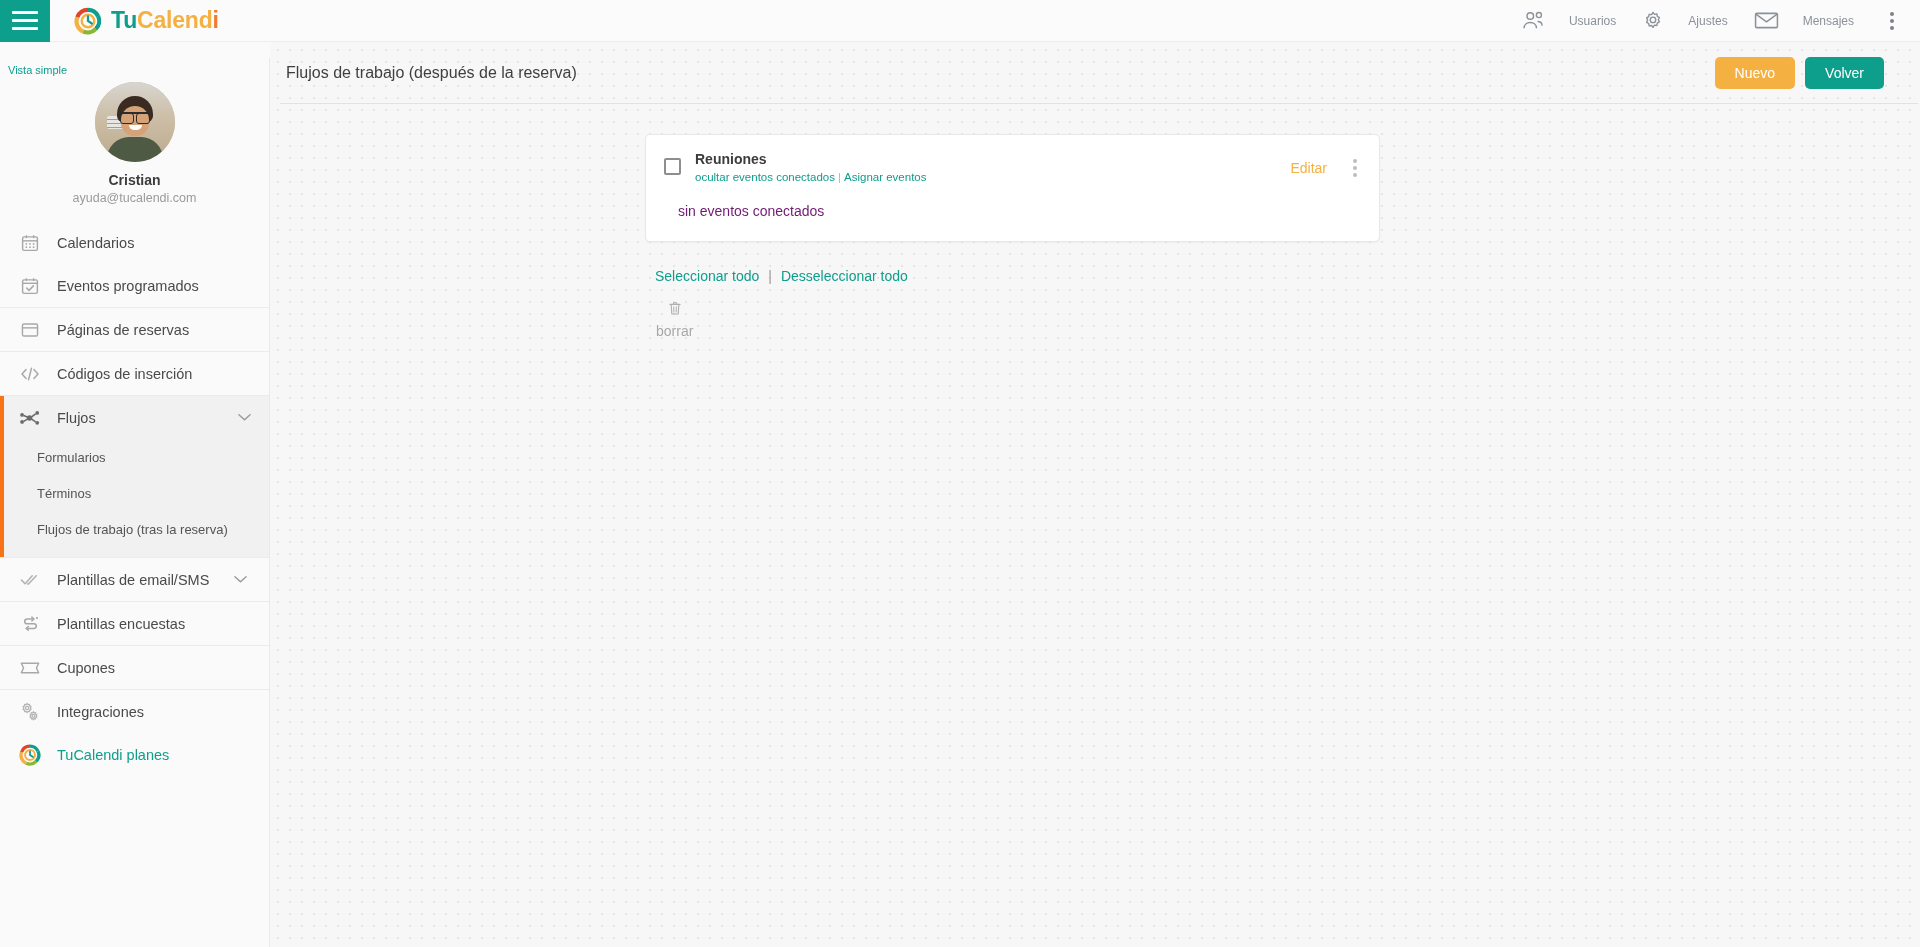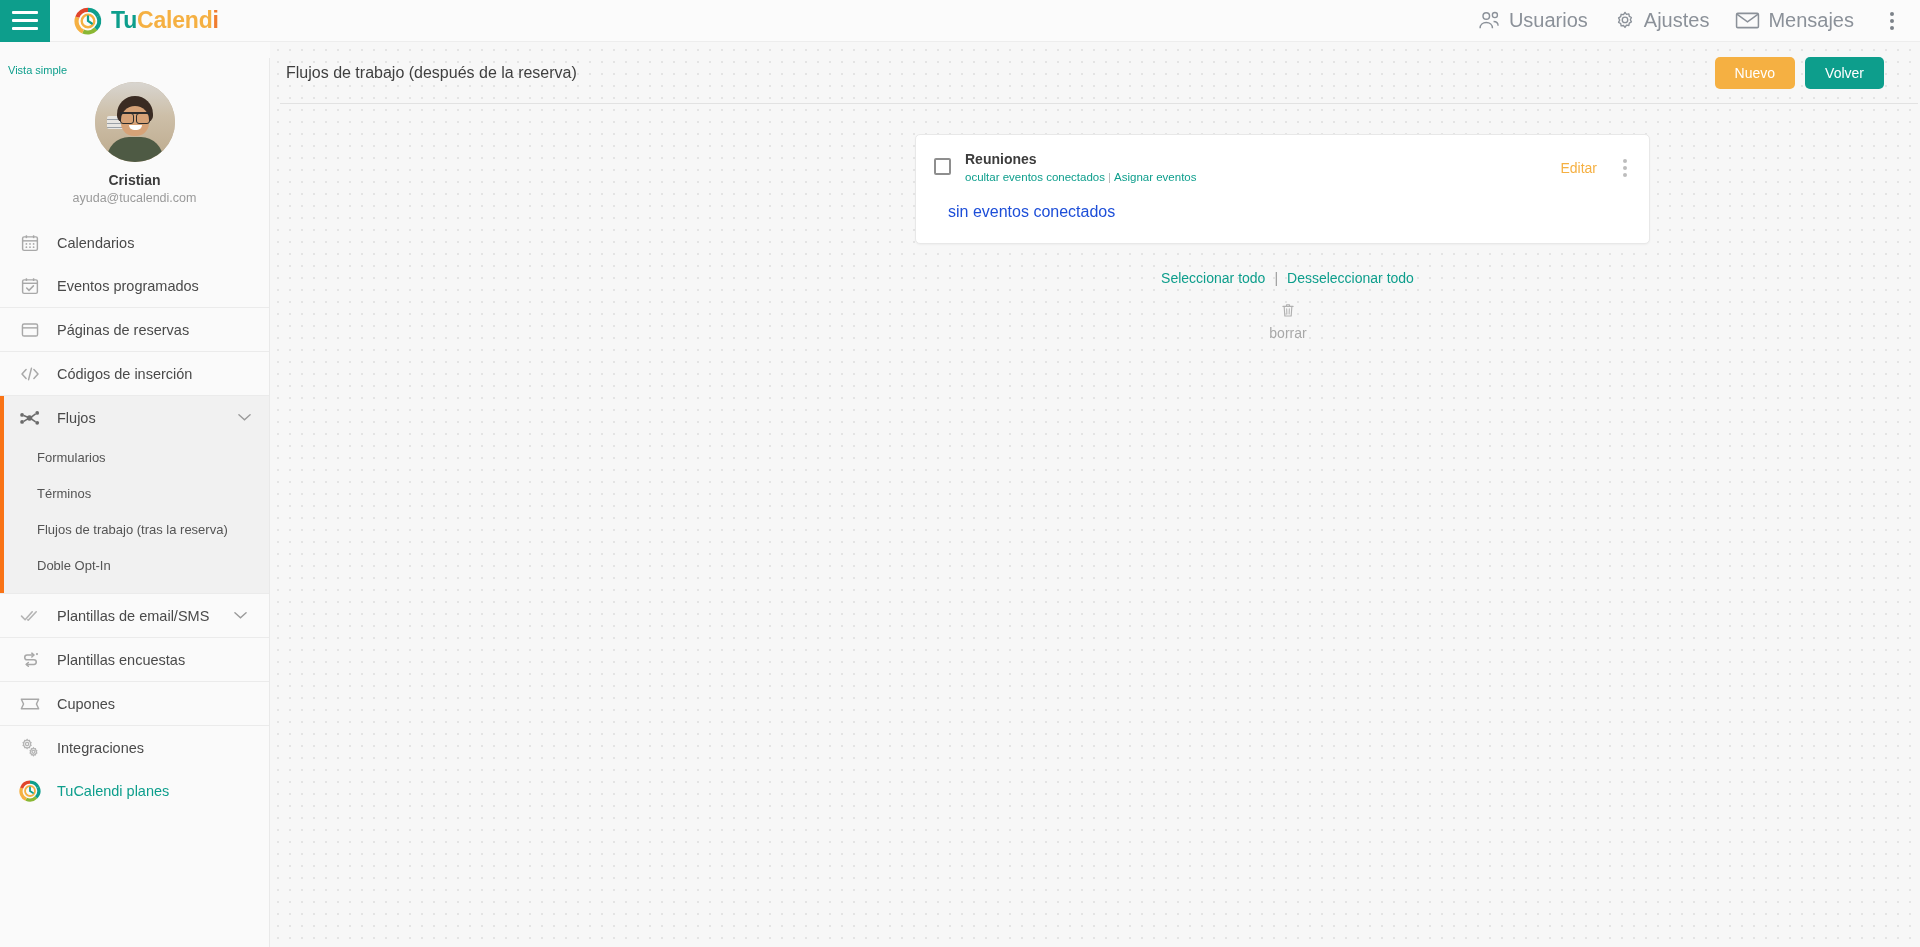--- a/index.html
+++ b/index.html
@@ -64,23 +64,23 @@
   .topbar-right {
     margin-left: auto;
     display: flex;
     align-items: center;
     gap: 26px;
     padding-right: 16px;
   }
   .top-item {
     display: flex;
     align-items: center;
-    gap: 8px;
+    gap: 24px;
     color: #8b9199;
-    font-size: 20px;
+    font-size: 12px;
     cursor: pointer;
     white-space: nowrap;
   }
   .top-item svg { display: block; }
   .kebab-top {
     display: flex;
     flex-direction: column;
     gap: 3px;
     padding: 6px 10px;
     cursor: pointer;
@@ -276,21 +276,21 @@
   .head-divider {
     height: 1px;
     background: #e2e2e2;
     margin: 0 2px 0 10px;
   }
 
   .content-area {
     padding-top: 30px;
     display: flex;
     flex-direction: column;
-    align-items: center;
+    align-items: flex-start;
     padding-left: 375px;
   }
 
   .card {
     width: 735px;
     background: #ffffff;
     border: 1px solid #e8e8e8;
     border-radius: 5px;
     box-shadow: 0 1px 2px rgba(0,0,0,0.04);
     padding: 16px 18px 22px 18px;
@@ -340,22 +340,22 @@
     cursor: pointer;
     padding: 2px 4px;
   }
   .kebab i {
     width: 4px; height: 4px;
     border-radius: 50%;
     background: #bdbdbd;
     display: block;
   }
   .card-empty {
-    font-size: 16px;
-    color: #1d4ed8;
+    font-size: 14px;
+    color: #701a75;
     margin-top: 20px;
     padding-left: 14px;
   }
 
   .select-row {
     margin-top: 26px;
     font-size: 14px;
     padding-left: 10px;
   }
   .select-row a { color: #0d9e8c; text-decoration: none; cursor: pointer; }
@@ -530,21 +530,20 @@
         <span class="nav-chevron">
           <svg width="13" height="9" viewBox="0 0 14 9">
               <path d="M1 1.5L7 7l6-5.5" fill="none" stroke="#9a9a9a" stroke-width="1.5" stroke-linecap="round"></path>
             </svg>
         </span>
       </div>
       <div class="nav-sub">
         <div class="nav-sub-item">Formularios</div>
         <div class="nav-sub-item">Términos</div>
         <div class="nav-sub-item">Flujos de trabajo (tras la reserva)</div>
-        <div class="nav-sub-item">Doble Opt-In</div>
       </div>
     </div>
 
     <div class="nav-sep"></div>
 
     <div class="nav-item">
       <span class="nav-icon">
         <svg width="20" height="16" viewBox="0 0 22 18">
           <path d="M1.5 9.2l4 4 8-9" fill="none" stroke="#b4b4b4" stroke-width="1.8" stroke-linecap="round" stroke-linejoin="round"></path>
           <path d="M8.5 13.2l.5.5 9-9.5" fill="none" stroke="#b4b4b4" stroke-width="1.8" stroke-linecap="round" stroke-linejoin="round"></path>

